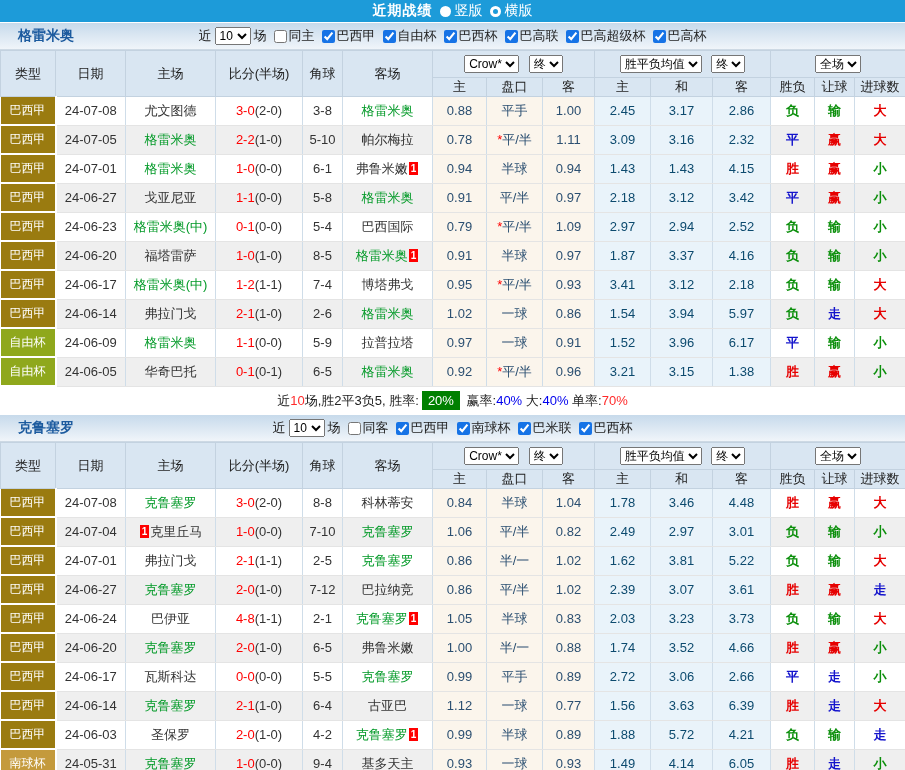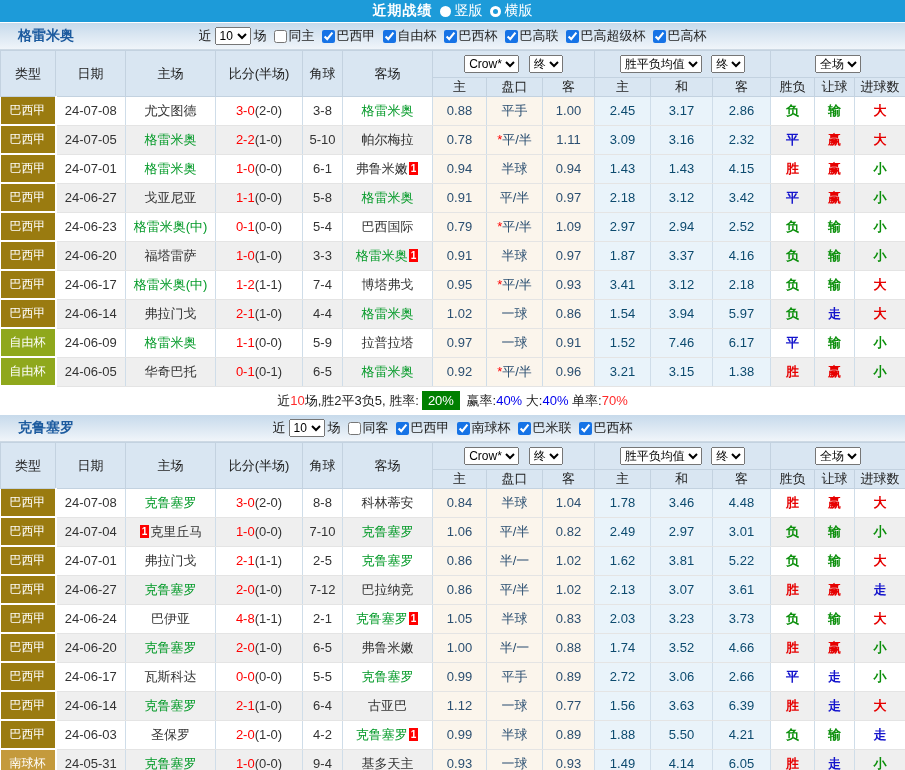--- a/index.html
+++ b/index.html
@@ -225,21 +225,21 @@
         <td class="avg">2.52</td>
         <td class="res" style="color: rgb(11, 143, 11);">负</td>
         <td class="res" style="color: rgb(11, 143, 11);">输</td>
         <td class="res" style="color: rgb(11, 143, 11);">小</td>
       </tr>
       <tr>
         <td class="type" style="background: rgb(154, 123, 16);">巴西甲</td>
         <td>24-06-20</td>
         <td><span>福塔雷萨</span></td>
         <td><span class="fs">1-0</span><span class="hs">(1-0)</span></td>
-        <td>3-3</td>
+        <td>8-5</td>
         <td><span class="tgreen">格雷米奥</span><span class="badge">1</span></td>
         <td class="crow">0.91</td>
         <td class="crow">半球</td>
         <td class="crow">0.97</td>
         <td class="avg">1.87</td>
         <td class="avg">3.37</td>
         <td class="avg">4.16</td>
         <td class="res" style="color: rgb(11, 143, 11);">负</td>
         <td class="res" style="color: rgb(11, 143, 11);">输</td>
         <td class="res" style="color: rgb(11, 143, 11);">小</td>
@@ -259,21 +259,21 @@
         <td class="avg">2.18</td>
         <td class="res" style="color: rgb(11, 143, 11);">负</td>
         <td class="res" style="color: rgb(11, 143, 11);">输</td>
         <td class="res" style="color: rgb(230, 0, 0);">大</td>
       </tr>
       <tr>
         <td class="type" style="background: rgb(154, 123, 16);">巴西甲</td>
         <td>24-06-14</td>
         <td><span>弗拉门戈</span></td>
         <td><span class="fs">2-1</span><span class="hs">(1-0)</span></td>
-        <td>4-4</td>
+        <td>2-6</td>
         <td><span class="tgreen">格雷米奥</span></td>
         <td class="crow">1.02</td>
         <td class="crow">一球</td>
         <td class="crow">0.86</td>
         <td class="avg">1.54</td>
         <td class="avg">3.94</td>
         <td class="avg">5.97</td>
         <td class="res" style="color: rgb(11, 143, 11);">负</td>
         <td class="res" style="color: rgb(20, 20, 204);">走</td>
         <td class="res" style="color: rgb(230, 0, 0);">大</td>
@@ -282,21 +282,21 @@
         <td class="type" style="background: rgb(143, 168, 28);">自由杯</td>
         <td>24-06-09</td>
         <td><span class="tgreen">格雷米奥</span></td>
         <td><span class="fs">1-1</span><span class="hs">(0-0)</span></td>
         <td>5-9</td>
         <td><span>拉普拉塔</span></td>
         <td class="crow">0.97</td>
         <td class="crow">一球</td>
         <td class="crow">0.91</td>
         <td class="avg">1.52</td>
-        <td class="avg">7.46</td>
+        <td class="avg">3.96</td>
         <td class="avg">6.17</td>
         <td class="res" style="color: rgb(20, 20, 204);">平</td>
         <td class="res" style="color: rgb(11, 143, 11);">输</td>
         <td class="res" style="color: rgb(11, 143, 11);">小</td>
       </tr>
       <tr>
         <td class="type" style="background: rgb(143, 168, 28);">自由杯</td>
         <td>24-06-05</td>
         <td><span>华奇巴托</span></td>
         <td><span class="fs">0-1</span><span class="hs">(0-1)</span></td>
@@ -464,21 +464,21 @@
       <tr>
         <td class="type" style="background: rgb(154, 123, 16);">巴西甲</td>
         <td>24-06-27</td>
         <td><span class="tgreen">克鲁塞罗</span></td>
         <td><span class="fs">2-0</span><span class="hs">(1-0)</span></td>
         <td>7-12</td>
         <td><span>巴拉纳竞</span></td>
         <td class="crow">0.86</td>
         <td class="crow">平/半</td>
         <td class="crow">1.02</td>
-        <td class="avg">2.13</td>
+        <td class="avg">2.39</td>
         <td class="avg">3.07</td>
         <td class="avg">3.61</td>
         <td class="res" style="color: rgb(230, 0, 0);">胜</td>
         <td class="res" style="color: rgb(230, 0, 0);">赢</td>
         <td class="res" style="color: rgb(20, 20, 204);">走</td>
       </tr>
       <tr>
         <td class="type" style="background: rgb(154, 123, 16);">巴西甲</td>
         <td>24-06-24</td>
         <td><span>巴伊亚</span></td>
@@ -550,21 +550,21 @@
         <td class="type" style="background: rgb(154, 123, 16);">巴西甲</td>
         <td>24-06-03</td>
         <td><span>圣保罗</span></td>
         <td><span class="fs">2-0</span><span class="hs">(1-0)</span></td>
         <td>4-2</td>
         <td><span class="tgreen">克鲁塞罗</span><span class="badge">1</span></td>
         <td class="crow">0.99</td>
         <td class="crow">半球</td>
         <td class="crow">0.89</td>
         <td class="avg">1.88</td>
-        <td class="avg">5.50</td>
+        <td class="avg">5.72</td>
         <td class="avg">4.21</td>
         <td class="res" style="color: rgb(11, 143, 11);">负</td>
         <td class="res" style="color: rgb(11, 143, 11);">输</td>
         <td class="res" style="color: rgb(20, 20, 204);">走</td>
       </tr>
       <tr>
         <td class="type" style="background: rgb(196, 154, 60);">南球杯</td>
         <td>24-05-31</td>
         <td><span class="tgreen">克鲁塞罗</span></td>
         <td><span class="fs">1-0</span><span class="hs">(0-0)</span></td>

